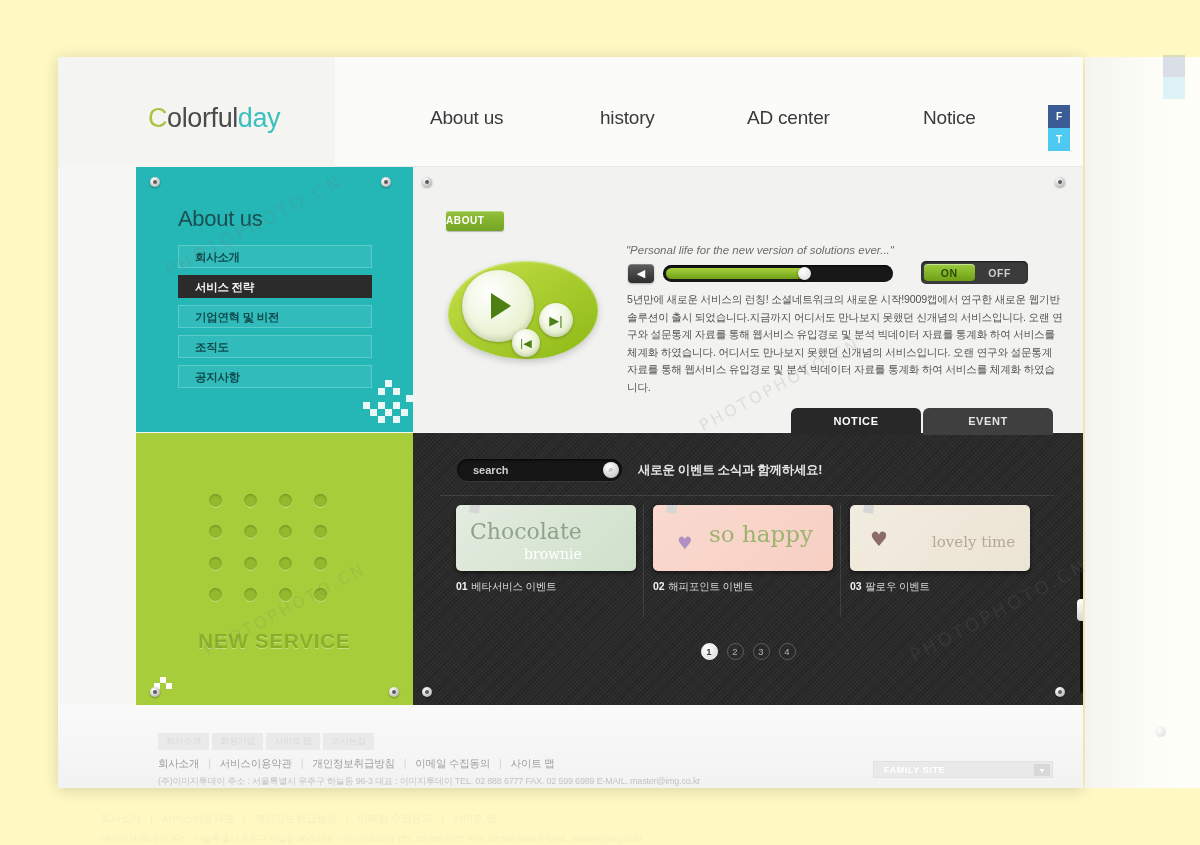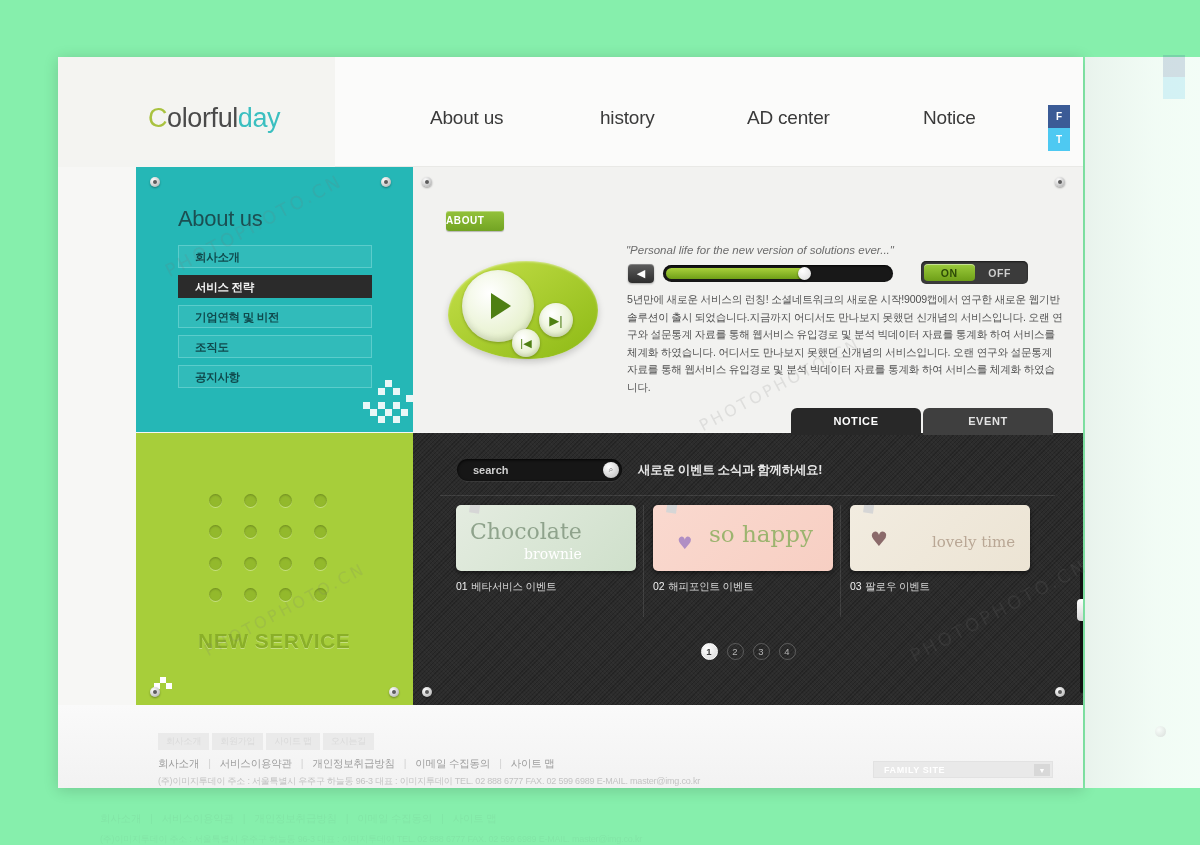--- a/index.html
+++ b/index.html
@@ -2,21 +2,21 @@
 <html><head>
 <meta charset="utf-8">
 <style>
   * { box-sizing: border-box; margin: 0; padding: 0; }
   html, body {
     width: 1200px; height: 845px;
     background: #ffffff;
     font-family: "Liberation Sans", "DejaVu Sans", sans-serif;
     overflow: hidden;
   }
-  #page { position: relative; width: 1200px; height: 845px; background:#86efac; }
+  #page { position: relative; width: 1200px; height: 845px; background:#fef9c3; }
 
   
   .page-canvas{
     position:absolute; left:58px; top:57px; width:1025px; height:731px;
     background:#f7f7f5;
     box-shadow: 0 2px 14px rgba(0,0,0,.16);
   }
   
   .ghost-right{
     position:absolute; left:1085px; top:57px; width:115px; height:731px;
@@ -306,21 +306,21 @@
   }
   .s-choc{ left:14px; top:14px; font-size:22px; color:#8fa38c; }
   .s-brown{ left:68px; top:41px; font-size:14px; color:#ffffff; }
   .s-happy{ left:46px; top:16px; font-size:23px; color:#9cb46f;margin-left:10px; }
   .s-heartp{ left:24px; top:28px; font-size:17px; color:#b08fc4; }
   .s-lovely{ left:82px; top:28px; font-size:15px; color:#b9a795; }
   .s-heart2{ left:20px; top:22px; font-size:20px; color:#8b6a6a; }
   .card-label{
     margin-top:9px; font-size:10.5px; color:#d7d7d7; letter-spacing:-.2px;
   }
-  .card-label b{ color:#f0f0f0; font-weight:normal; margin-right:4px; }
+  .card-label b{ color:#f0f0f0; font-weight:bold; margin-right:4px; }
 
   .pager{
     position:absolute; left:0; right:0; top:210px;
     display:flex; justify-content:center; gap:9px;
   }
   .pg{
     width:17px;height:17px;border-radius:50%;
     display:flex;align-items:center;justify-content:center;
     font-size:9.5px; color:#b5b5b5; cursor:pointer;
     border:1px solid rgba(255,255,255,.22);

